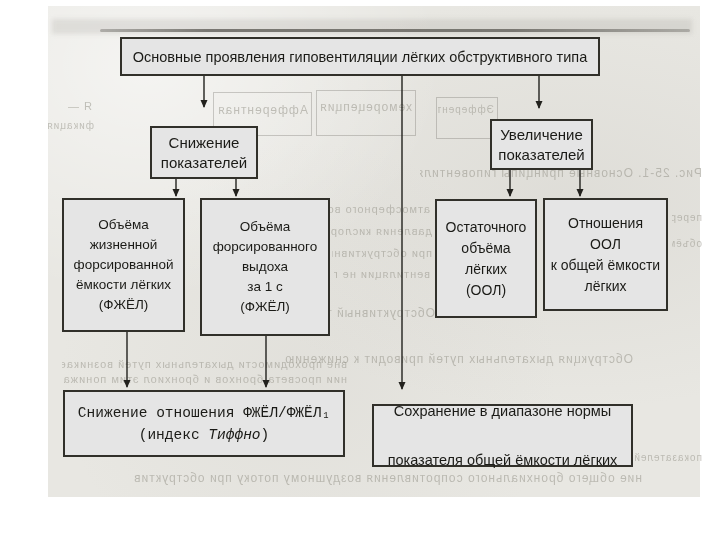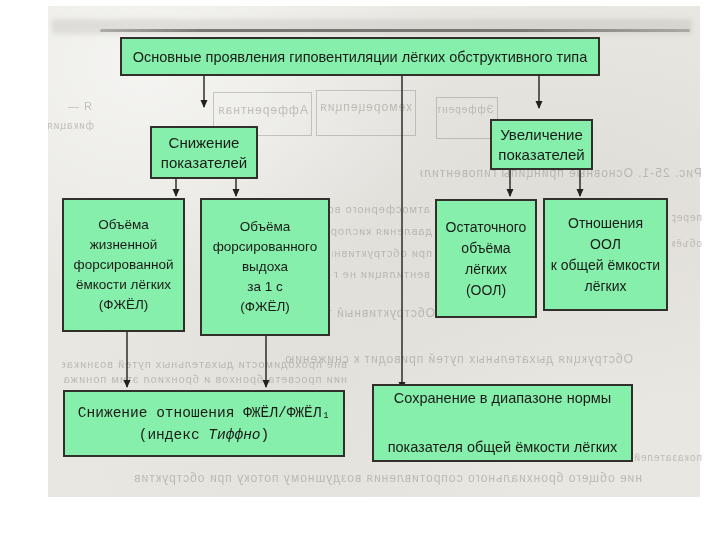--- a/index.html
+++ b/index.html
@@ -19,33 +19,33 @@
         background:linear-gradient(90deg,rgba(58,56,50,.30),rgba(58,56,50,.62) 18%,
                    rgba(58,56,50,.60) 70%,rgba(58,56,50,.28));
         filter:blur(.6px);border-radius:2px;}
   
   #noise-layer{position:absolute;inset:0;}
   .noise{position:absolute;color:#98968c;opacity:.55;transform:scaleX(-1);
          filter:blur(.7px);white-space:nowrap;overflow:hidden;letter-spacing:1px;}
   .ghost-box{position:absolute;border:1px solid rgba(108,106,98,.32);
          filter:blur(.4px);}
   
-  .box{position:absolute;box-sizing:border-box;background:#86efac;
+  .box{position:absolute;box-sizing:border-box;background:#e5e5e5;
        border:2px solid #31302a;display:flex;flex-direction:column;
        justify-content:center;align-items:center;text-align:center;z-index:4;}
   .box .ln{width:100%;}
   .title-box{left:120px;top:37px;width:480px;height:39px;font-size:14.5px;}
   .decrease-box{left:150px;top:126px;width:108px;height:53px;font-size:15px;line-height:20px;}
   .increase-box{left:490px;top:119px;width:103px;height:51px;font-size:15px;line-height:20px;justify-content:center;}
   .fvc-box{left:62px;top:198px;width:123px;height:134px;font-size:13.5px;line-height:20px;}
   .fev1-box{left:200px;top:198px;width:130px;height:138px;font-size:13.5px;line-height:20px;}
   .rv-box{left:435px;top:199px;width:102px;height:119px;font-size:14px;line-height:21px;}
   .ratio-box{left:543px;top:198px;width:125px;height:113px;font-size:14px;line-height:21px;}
   .tiffeneau-box{left:63px;top:390px;width:282px;height:67px;font-size:14.5px;line-height:22px;font-family:Liberation Mono, monospace;}
-  .tlc-box{left:372px;top:384px;width:261px;height:78px;font-size:14.5px;line-height:21px;gap:28px;}
+  .tlc-box{left:372px;top:404px;width:261px;height:63px;font-size:14.5px;line-height:21px;gap:28px;}
   .arrows{position:absolute;left:0;top:0;z-index:3;}
 </style>
 </head>
 <body>
 
 <div class="page">
 
   <div class="scan"></div>
   <div class="smudge-band"></div>
   <div class="smudge-line"></div>

